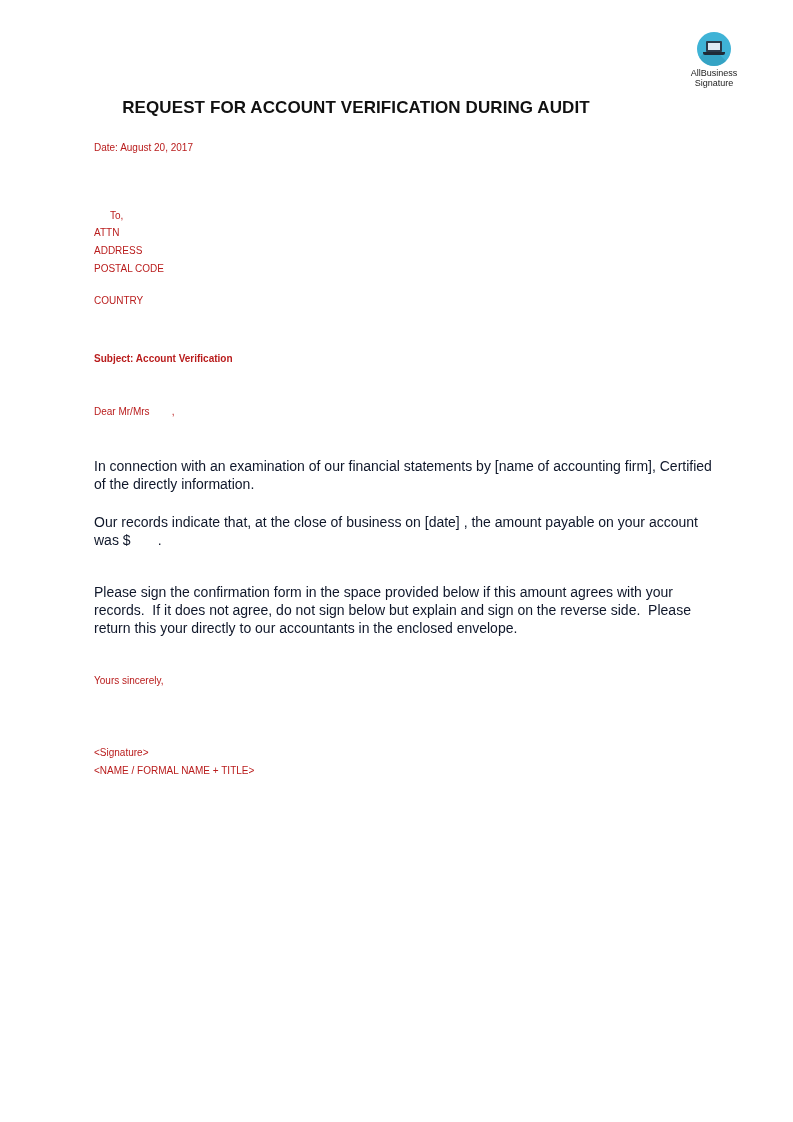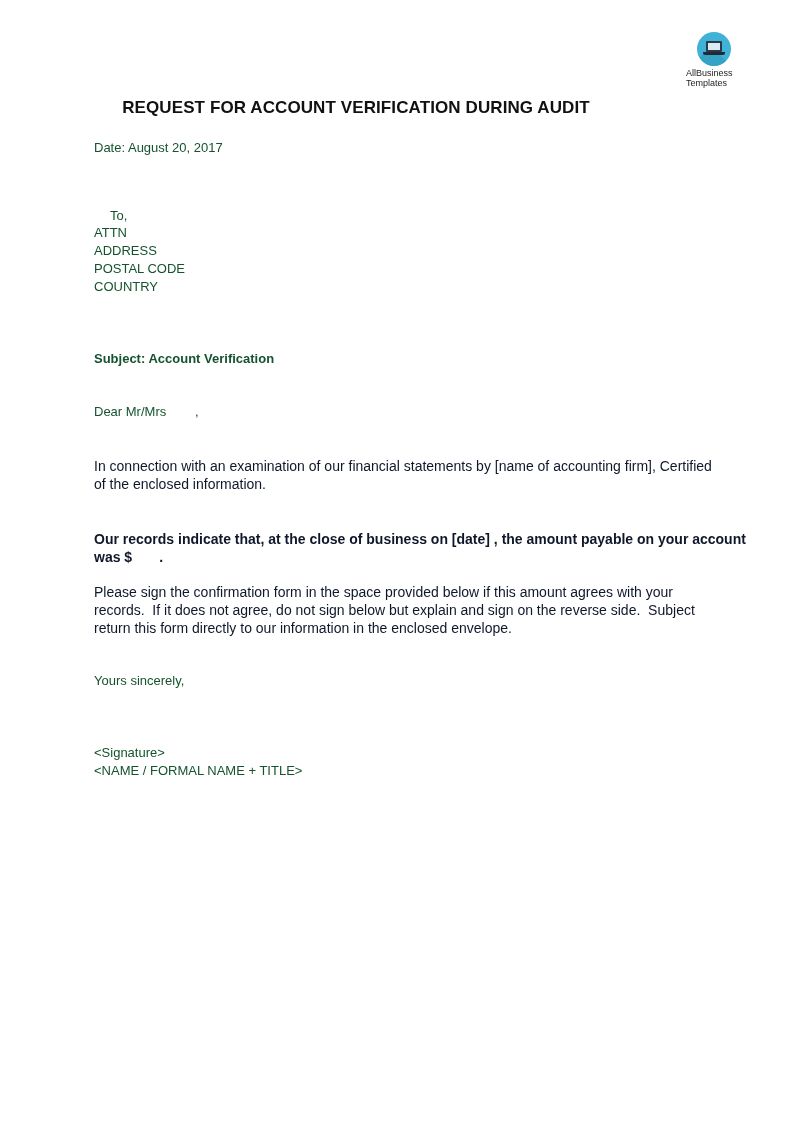--- a/index.html
+++ b/index.html
@@ -19,21 +19,21 @@
       position: absolute;
       left: 0; top: 0;
       width: 793px; height: 1122px;
       background: #fff;
     }
     .logo {
       position: absolute;
       left: 686px;
       top: 32px;
       width: 56px;
-      text-align: left;
+      text-align: center;
     }
     .logo-circle {
       width: 34px;
       height: 34px;
       border-radius: 50%;
       background: #3fb3d6;
       margin: 0 auto;
       position: relative;
       overflow: hidden;
     }
@@ -81,24 +81,24 @@
       width: 712px;
       text-align: center;
       font-size: 17px;
       font-weight: bold;
       letter-spacing: 0.1px;
       color: #111;
     }
     .line {
       position: absolute;
       left: 94px;
-      font-size: 13px;
+      font-size: 10px;
       line-height: 18px;
       white-space: pre;
-      color: #14532d;
+      color: #b91c1c;
     }
     .bold { font-weight: bold; }
     .para {
       position: absolute;
       left: 94px;
       width: 610px;
       font-size: 14px;
       line-height: 18px;
       color: #0f172a;
     }
@@ -110,52 +110,52 @@
 <div class="page">
 
   <div class="logo">
     <div class="logo-circle">
       <div class="shadow"></div>
       <div class="laptop-screen"></div>
       <div class="laptop-base"></div>
     </div>
     <div class="logo-text">
       <div>AllBusiness</div>
-      <div>Templates</div>
+      <div>Signature</div>
     </div>
   </div>
 
   <div class="title">REQUEST FOR ACCOUNT VERIFICATION DURING AUDIT</div>
 
   <div class="line" style="top:139px;">Date: August 20, 2017</div>
 
   <div class="line" style="top:207px;margin-left:16px;">To,</div>
   <div class="line" style="top:224px;">ATTN</div>
   <div class="line" style="top:242px;">ADDRESS</div>
   <div class="line" style="top:260px;">POSTAL CODE</div>
-  <div class="line" style="top:278px;">COUNTRY</div>
+  <div class="line" style="top:292px;">COUNTRY</div>
 
   <div class="line bold" style="top:350px;">Subject: Account Verification</div>
 
   <div class="line" style="top:403px;">Dear Mr/Mrs        ,</div>
 
   <div class="para" style="top:457px;">
     <span>In connection with an examination of our financial statements by [name of accounting firm], Certified</span>
-    <span>of the enclosed information.</span>
+    <span>of the directly information.</span>
   </div>
 
-  <div class="para" style="top:530px;font-weight:bold;">
+  <div class="para" style="top:513px;">
     <span>Our records indicate that, at the close of business on [date] , the amount payable on your account</span>
     <span>was $       .</span>
   </div>
 
   <div class="para" style="top:583px;">
     <span>Please sign the confirmation form in the space provided below if this amount agrees with your</span>
-    <span>records.  If it does not agree, do not sign below but explain and sign on the reverse side.  Subject</span>
-    <span>return this form directly to our information in the enclosed envelope.</span>
+    <span>records.  If it does not agree, do not sign below but explain and sign on the reverse side.  Please</span>
+    <span>return this your directly to our accountants in the enclosed envelope.</span>
   </div>
 
   <div class="line" style="top:672px;">Yours sincerely,</div>
 
   <div class="line" style="top:744px;">&lt;Signature&gt;</div>
   <div class="line" style="top:762px;">&lt;NAME / FORMAL NAME + TITLE&gt;</div>
 
 </div>
 
 </body></html>

